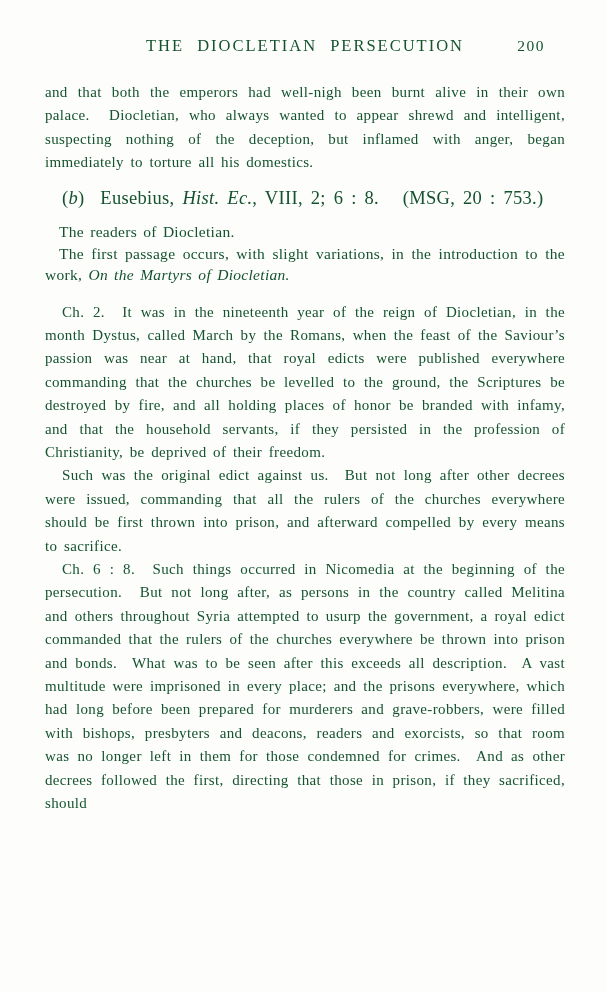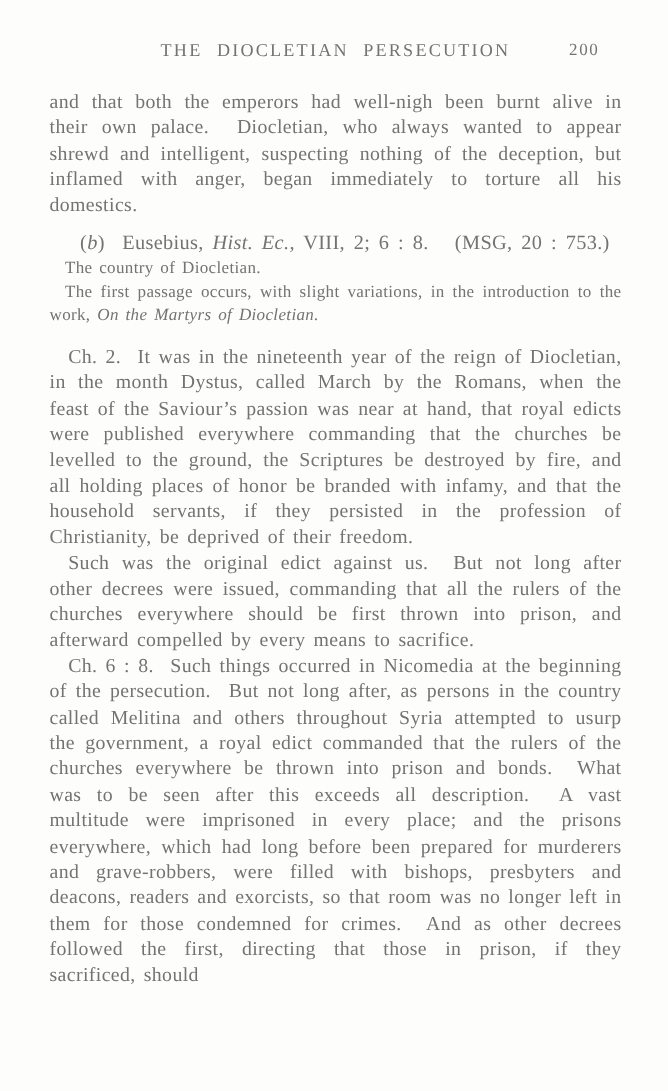--- a/index.html
+++ b/index.html
@@ -6,21 +6,21 @@
     margin: 0;
     padding: 0;
     background: #ffffff;
   }
   .page {
     position: relative;
     width: 607px;
     height: 992px;
     box-sizing: border-box;
     background: #fdfdfc;
-    color: #737373;
+    color: #14532d;
     font-family: "Liberation Serif", serif;
     padding: 36px 42px 0 45px;
     overflow: hidden;
   }
   .header {
     position: relative;
     text-align: center;
     font-size: 16.5px;
     letter-spacing: 2px;
     word-spacing: 7px;
@@ -33,32 +33,33 @@
     top: 1px;
     font-size: 15.5px;
     letter-spacing: 1.5px;
     word-spacing: normal;
   }
   .body-text p {
     margin: 0;
     text-align: justify;
   }
   p.body {
-    font-size: 18px;
+    font-size: 15px;
     line-height: 23.4px;
     letter-spacing: 0.35px;
     word-spacing: 2.5px;
   }
   p.cite {
     font-size: 18.5px;
     line-height: 23.4px;
     letter-spacing: 0.3px;
     word-spacing: 3px;
     margin-top: 12px;
-    text-align: center;
+    margin-bottom: 11px;
+    text-align: left;
   }
   p.small {
     font-size: 15.5px;
     line-height: 21.5px;
     letter-spacing: 0.3px;
     word-spacing: 2px;
   }
   p.small + p.body {
     margin-top: 15px;
   }
@@ -70,19 +71,19 @@
 <body>
 
 <div class="page">
   <div class="header">
     <span class="running-title">THE DIOCLETIAN PERSECUTION</span>
     <span class="folio">200</span>
   </div>
   <div class="body-text">
       <p class="body"><span>and that both the emperors had well-nigh been burnt alive in their own palace.&nbsp; Diocletian, who always wanted to appear shrewd and intelligent, suspecting nothing of the deception, but inflamed with anger, began immediately to torture all his domestics.</span></p>
       <p class="cite indent"><span>(</span><span class="italic">b</span><span>)&nbsp; Eusebius, </span><span class="italic">Hist. Ec.</span><span>, VIII, 2; 6 : 8.&nbsp;&nbsp; (MSG, 20 : 753.)</span></p>
-      <p class="small indent"><span>The country of Diocletian.</span></p>
+      <p class="small indent"><span>The readers of Diocletian.</span></p>
       <p class="small indent"><span>The first passage occurs, with slight variations, in the introduction to the work, </span><span class="italic">On the Martyrs of Diocletian.</span></p>
       <p class="body indent"><span>Ch. 2.&nbsp; It was in the nineteenth year of the reign of Diocletian, in the month Dystus, called March by the Romans, when the feast of the Saviour’s passion was near at hand, that royal edicts were published everywhere commanding that the churches be levelled to the ground, the Scriptures be destroyed by fire, and all holding places of honor be branded with infamy, and that the household servants, if they persisted in the profession of Christianity, be deprived of their freedom.</span></p>
       <p class="body indent"><span>Such was the original edict against us.&nbsp; But not long after other decrees were issued, commanding that all the rulers of the churches everywhere should be first thrown into prison, and afterward compelled by every means to sacrifice.</span></p>
       <p class="body indent"><span>Ch. 6 : 8.&nbsp; Such things occurred in Nicomedia at the beginning of the persecution.&nbsp; But not long after, as persons in the country called Melitina and others throughout Syria attempted to usurp the government, a royal edict commanded that the rulers of the churches everywhere be thrown into prison and bonds.&nbsp; What was to be seen after this exceeds all description.&nbsp; A vast multitude were imprisoned in every place; and the prisons everywhere, which had long before been prepared for murderers and grave-robbers, were filled with bishops, presbyters and deacons, readers and exorcists, so that room was no longer left in them for those condemned for crimes.&nbsp; And as other decrees followed the first, directing that those in prison, if they sacrificed, should</span></p>
     </div>
 </div>
 
 </body></html>

